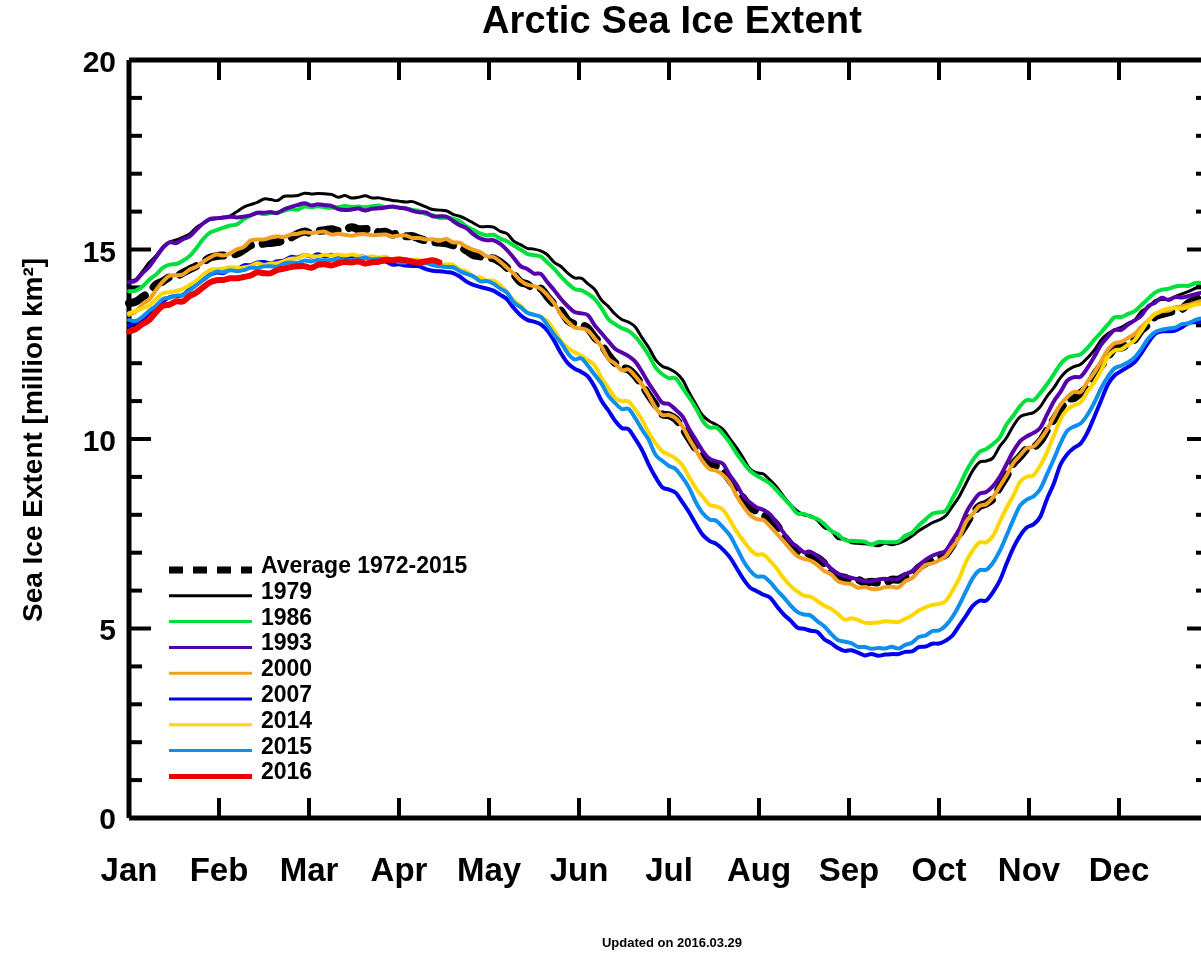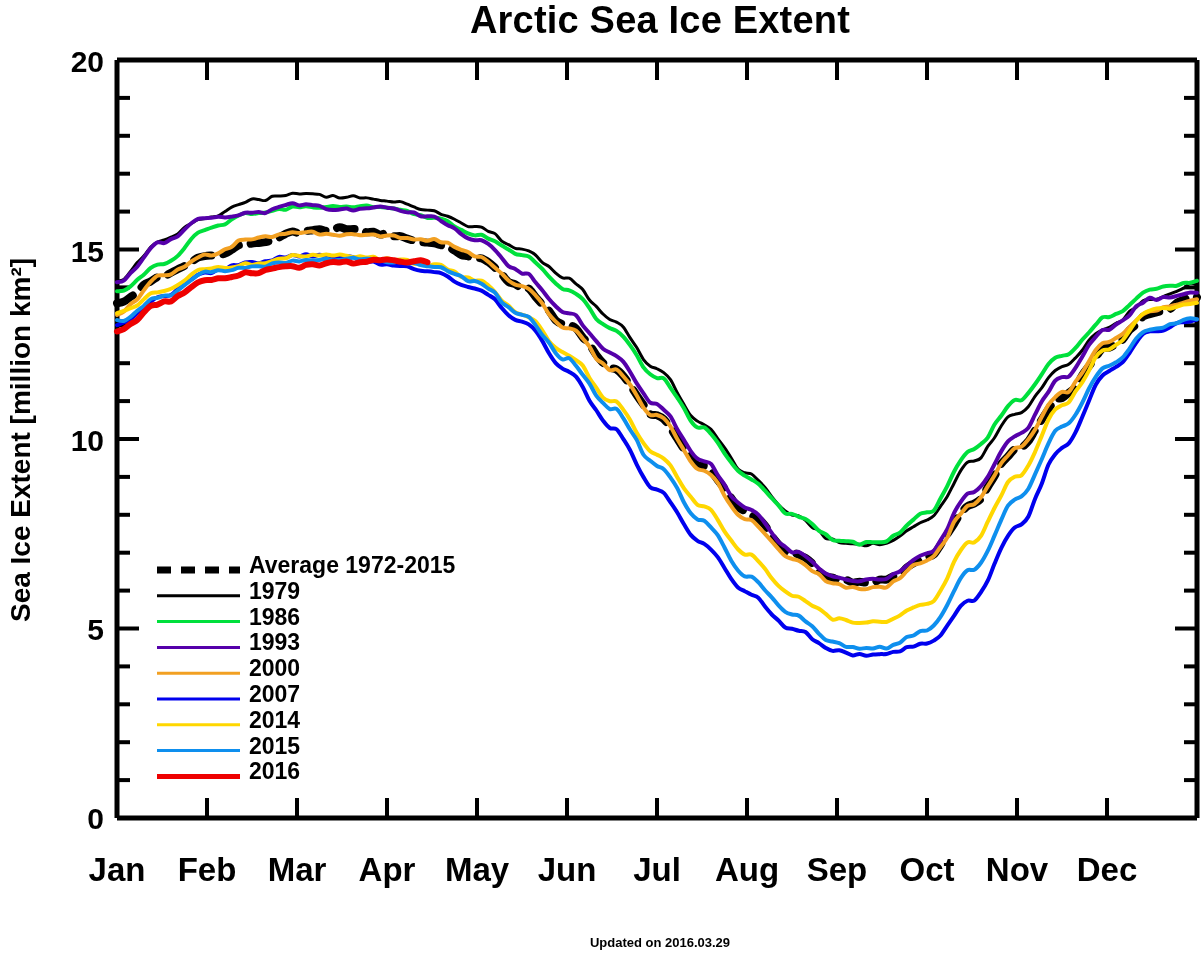--- a/index.html
+++ b/index.html
@@ -9,21 +9,21 @@
   }
   body {
     width: 1201px;
     height: 962px;
     font-family: "Liberation Sans", sans-serif;
     position: relative;
     overflow: hidden;
   }
   #chart-root {
     position: absolute;
-    left: 0; top: 0;
+    left: 12px; top: 0;
     width: 1174px;
     height: 962px;
   }
   svg { display: block; }
   .title-text {
     font-family: "Liberation Sans", sans-serif;
     font-size: 38px;
     font-weight: bold;
     fill: #000;
     letter-spacing: 0.2px;

